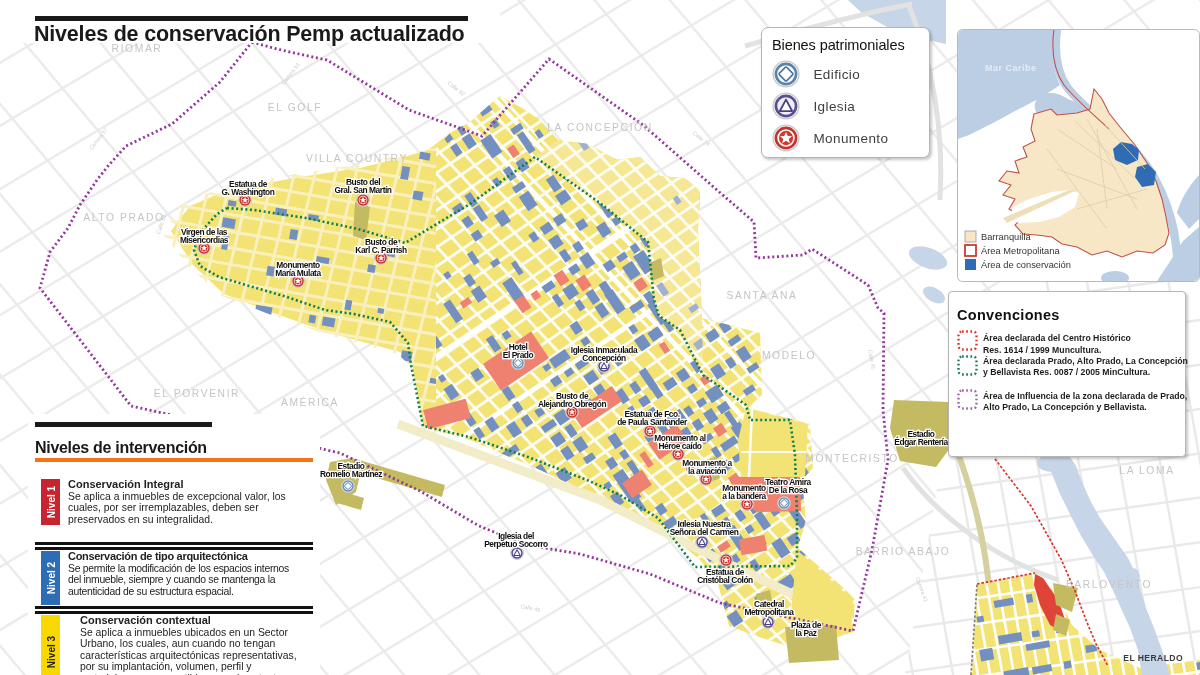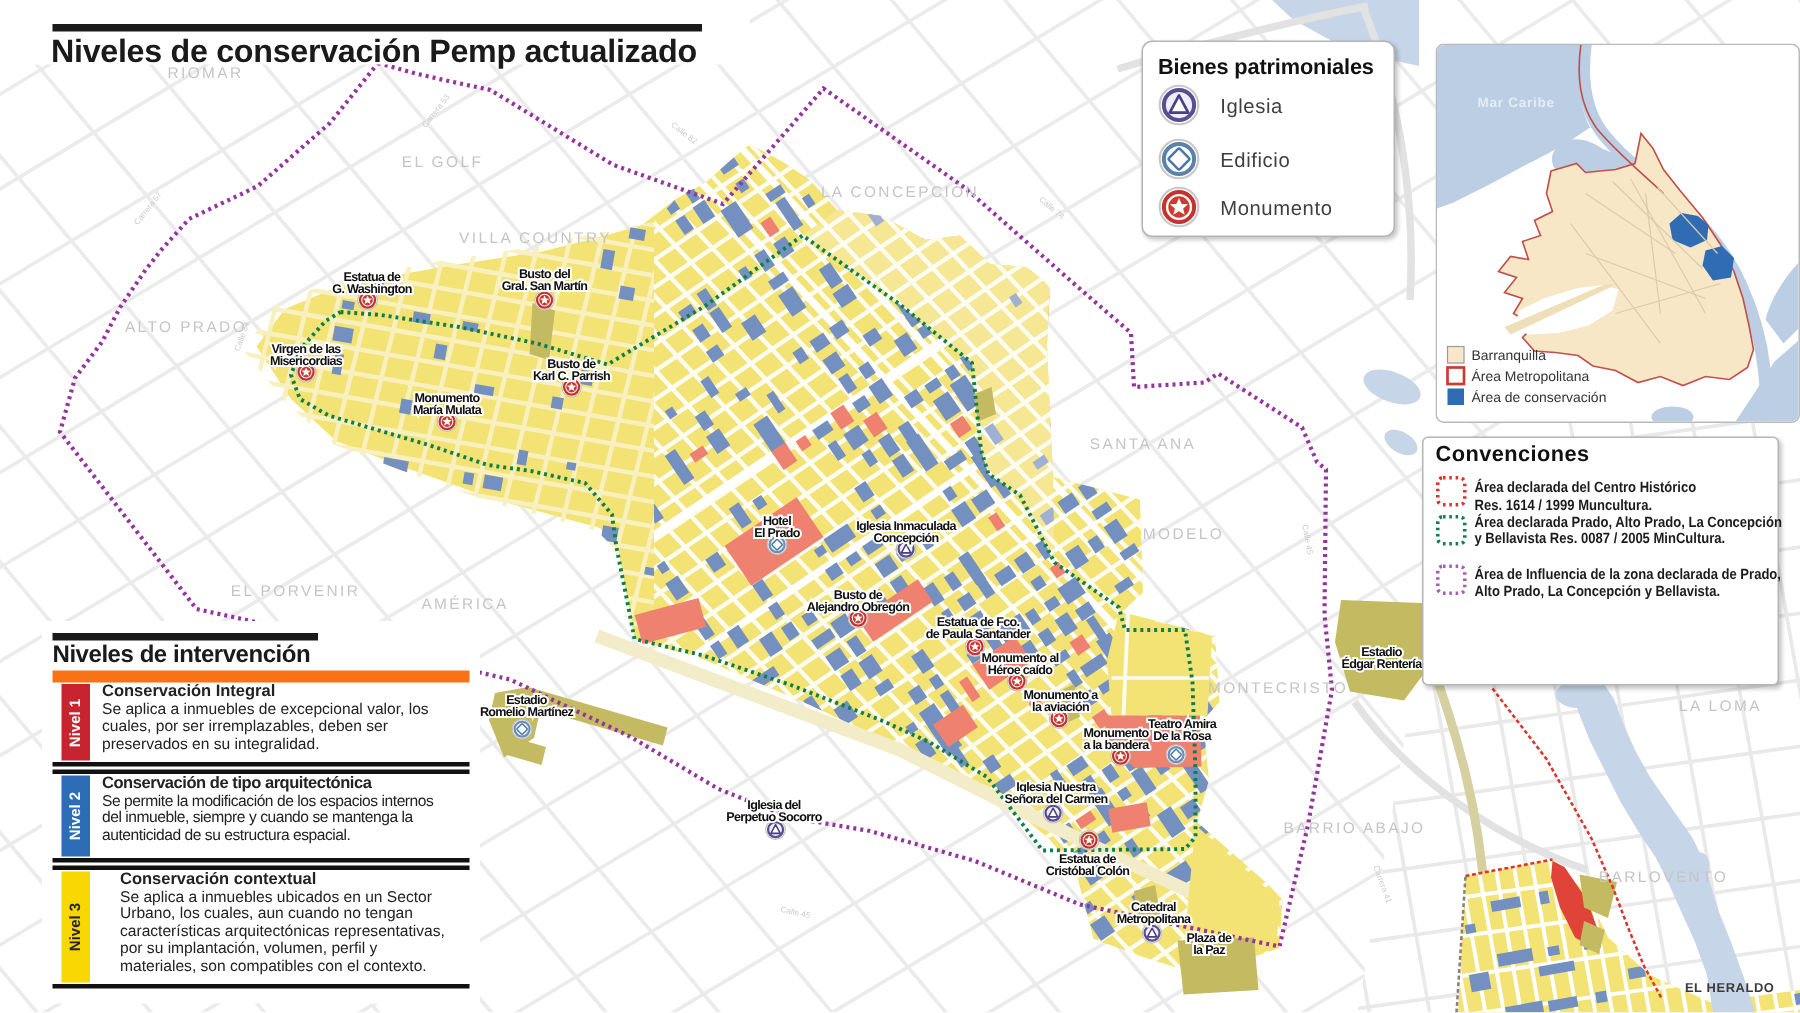--- a/index.html
+++ b/index.html
@@ -1174,36 +1174,36 @@
     <text x="0" y="0" font-family="Liberation Sans,sans-serif" font-size="5.5" fill="#cccccc" text-anchor="middle" transform="translate(870,360) rotate(80)">Calle 45</text>
     <text x="0" y="0" font-family="Liberation Sans,sans-serif" font-size="5.5" fill="#cccccc" text-anchor="middle" transform="translate(920,590) rotate(70)">Carrera 41</text>
     <text x="0" y="0" font-family="Liberation Sans,sans-serif" font-size="5.5" fill="#cccccc" text-anchor="middle" transform="translate(530,610) rotate(12)">Calle 45</text>
     <text x="1183" y="661" text-anchor="end" font-family="Liberation Sans,sans-serif" font-size="8.6" font-weight="bold" fill="#3a3a3a" style="letter-spacing:0.4px">EL HERALDO</text>
   </svg>
 <div style="position:absolute;left:0;top:0;width:500px;height:43px;background:#fff"></div>
 <div style="position:absolute;left:35px;top:16px;width:433px;height:5px;background:#1a1a1a"></div>
 <div style="position:absolute;left:34px;top:22px;font-size:21.5px;font-weight:bold;color:#1a1a1a;letter-spacing:-0.2px">Niveles de conservación Pemp actualizado</div>
 
 <div class="box" style="left:761px;top:27px;width:169px;height:131px;padding:9px 0 0 10px">
-  <div style="font-size:14.5px;font-weight:bold;color:#111;letter-spacing:-0.1px">Bienes patrimoniales</div>
+  <div style="font-size:14.5px;font-weight:normal;color:#111;letter-spacing:-0.1px">Bienes patrimoniales</div>
+  <div style="margin-top:7px;height:29px">
+    <svg width="28" height="28" viewBox="-10 -10 20 20" style="vertical-align:middle">
+        <circle r="9.2" fill="#fff" stroke="#c9c9c9" stroke-width="1"></circle>
+        <circle r="7.2" fill="#fff" stroke="#5b82a8" stroke-width="1.9"></circle>
+        <rect x="-3.7" y="-3.7" width="7.4" height="7.4" fill="#fff" stroke="#4b76a8" stroke-width="1.2" transform="rotate(45)" rx="0.8"></rect>
+      </svg>
+    <span style="font-size:13.5px;color:#3f3f3f;margin-left:9px;vertical-align:middle;letter-spacing:0.4px">Edificio</span>
+  </div>
   <div style="margin-top:3px;height:29px">
     <svg width="28" height="28" viewBox="-10 -10 20 20" style="vertical-align:middle">
         <circle r="9.2" fill="#fff" stroke="#c9c9c9" stroke-width="1"></circle>
         <circle r="7.2" fill="#efedf6" stroke="#574f8e" stroke-width="1.9"></circle>
         <path d="M0,-4.6 L4.4,3.6 L-4.4,3.6 Z" fill="#fff" stroke="#494181" stroke-width="1.3" stroke-linejoin="round"></path>
       </svg>
     <span style="font-size:13.5px;color:#3f3f3f;margin-left:9px;vertical-align:middle;letter-spacing:0.4px">Iglesia</span>
-  </div>
-  <div style="margin-top:7px;height:29px">
-    <svg width="28" height="28" viewBox="-10 -10 20 20" style="vertical-align:middle">
-        <circle r="9.2" fill="#fff" stroke="#c9c9c9" stroke-width="1"></circle>
-        <circle r="7.2" fill="#fff" stroke="#5b82a8" stroke-width="1.9"></circle>
-        <rect x="-3.7" y="-3.7" width="7.4" height="7.4" fill="#fff" stroke="#4b76a8" stroke-width="1.2" transform="rotate(45)" rx="0.8"></rect>
-      </svg>
-    <span style="font-size:13.5px;color:#3f3f3f;margin-left:9px;vertical-align:middle;letter-spacing:0.4px">Edificio</span>
   </div>
   <div style="margin-top:3px;height:29px">
     <svg width="28" height="28" viewBox="-10 -10 20 20" style="vertical-align:middle">
         <circle r="9.2" fill="#fff" stroke="#c9c9c9" stroke-width="1"></circle>
         <circle r="7.2" fill="#fff" stroke="#c5332e" stroke-width="1.9"></circle>
         <circle r="5.1" fill="#cf3a30"></circle>
         <path d="M0,-4.3 L1.28,-1.42 L4.3,-1.33 L1.97,0.66 L2.72,3.7 L0,2.05 L-2.72,3.7 L-1.97,0.66 L-4.3,-1.33 L-1.28,-1.42 Z" fill="#fff"></path>
       </svg>
     <span style="font-size:13.5px;color:#3f3f3f;margin-left:9px;vertical-align:middle;letter-spacing:0.4px">Monumento</span>
   </div>
@@ -1244,21 +1244,21 @@
       <g font-family="Liberation Sans,sans-serif" font-size="9.3" fill="#333">
         <rect x="8" y="202" width="11" height="11" fill="#f7e7c7" stroke="#9a9a9a" stroke-width="0.8"></rect>
         <text x="24" y="211">Barranquilla</text>
         <rect x="8" y="216" width="11" height="11" fill="#fff" stroke="#cf3a30" stroke-width="1.8"></rect>
         <text x="24" y="225">Área Metropolitana</text>
         <rect x="8" y="230" width="11" height="11" fill="#2f6cb4"></rect>
         <text x="24" y="239">Área de conservación</text>
       </g>
     </svg></div>
 
-<div class="box" style="left:948px;top:291px;width:238px;height:166px;border-radius:4px;padding:3px 4px 0 8px">
+<div class="box" style="left:948px;top:291px;width:238px;height:166px;border-radius:4px;padding:15px 4px 0 8px">
   <div style="font-size:14.5px;font-weight:bold;color:#111;letter-spacing:0.3px">Convenciones</div>
   <div style="display:flex;align-items:flex-end;margin-top:10px;height:22px">
       <div style="flex:0 0 26px"><svg width="21" height="21" style="overflow:visible">
           <rect x="1.5" y="1.5" width="18" height="18" rx="3.5" fill="none" stroke="#d8352c" stroke-width="2.4" stroke-dasharray="1.7 2.5"></rect>
         </svg></div>
       <div style="font-size:9.9px;font-weight:bold;color:#1c1c1c;line-height:11.4px;white-space:nowrap;transform:scaleX(0.88);transform-origin:left center">Área declarada del Centro Histórico<br>Res. 1614 / 1999 Muncultura.</div>
     </div>
     <div style="display:flex;height:22px">
       <div style="flex:0 0 26px"><svg width="21" height="21" style="overflow:visible">
           <rect x="1.5" y="1.5" width="18" height="18" rx="3.5" fill="none" stroke="#0d7f4e" stroke-width="2.4" stroke-dasharray="1.7 2.5"></rect>
@@ -1268,22 +1268,22 @@
     <div style="display:flex;align-items:center;margin-top:13px;height:22px">
       <div style="flex:0 0 26px"><svg width="21" height="21" style="overflow:visible">
           <rect x="1.5" y="1.5" width="18" height="18" rx="3.5" fill="none" stroke="#a55fb0" stroke-width="2.4" stroke-dasharray="1.7 2.5"></rect>
         </svg></div>
       <div style="font-size:9.9px;font-weight:bold;color:#1c1c1c;line-height:11.4px;white-space:nowrap;transform:scaleX(0.88);transform-origin:left center">Área de Influencia de la zona declarada de Prado,<br>Alto Prado, La Concepción y Bellavista.</div>
     </div>
 </div>
 
 <div style="position:absolute;left:28px;top:414px;width:292px;background:#fff;padding:8px 7px 10px 7px">
   <div style="width:177px;height:5px;background:#1a1a1a"></div>
-  <div style="font-size:16px;font-weight:bold;color:#1a1a1a;margin-top:1px;letter-spacing:-0.3px">Niveles de intervención</div>
-  <div style="border-top:8px solid #f97316;border-bottom:3.5px solid #111;margin-top:1px;padding:1px 0;display:flex;min-height:64px">
+  <div style="font-size:16px;font-weight:bold;color:#1a1a1a;margin-top:12px;letter-spacing:-0.3px">Niveles de intervención</div>
+  <div style="border-top:4px solid #f97316;border-bottom:3.5px solid #111;margin-top:1px;padding:17px 0;display:flex;min-height:64px">
     <div style="flex:0 0 19px;min-width:19px;max-width:19px;margin-left:6px;background:#c8242f;color:#fff;position:relative">
         <span style="position:absolute;left:50%;top:50%;transform:translate(-50%,-50%) rotate(-90deg);font-size:10px;font-weight:bold;white-space:nowrap">Nivel 1</span>
       </div>
     <div style="margin-left:8px;font-size:10.4px;color:#222;line-height:11.5px">
       <b style="font-size:11px">Conservación Integral</b><br>Se aplica a inmuebles de excepcional valor, los<br>cuales, por ser irremplazables, deben ser<br>preservados en su integralidad.</div>
   </div>
   <div style="border-top:3px solid #111;border-bottom:3.5px solid #111;margin-top:2px;padding:1px 0;display:flex;min-height:62px">
     <div style="flex:0 0 19px;min-width:19px;max-width:19px;margin-left:6px;background:#2d6db5;color:#fff;position:relative">
         <span style="position:absolute;left:50%;top:50%;transform:translate(-50%,-50%) rotate(-90deg);font-size:10px;font-weight:bold;white-space:nowrap">Nivel 2</span>
       </div>

